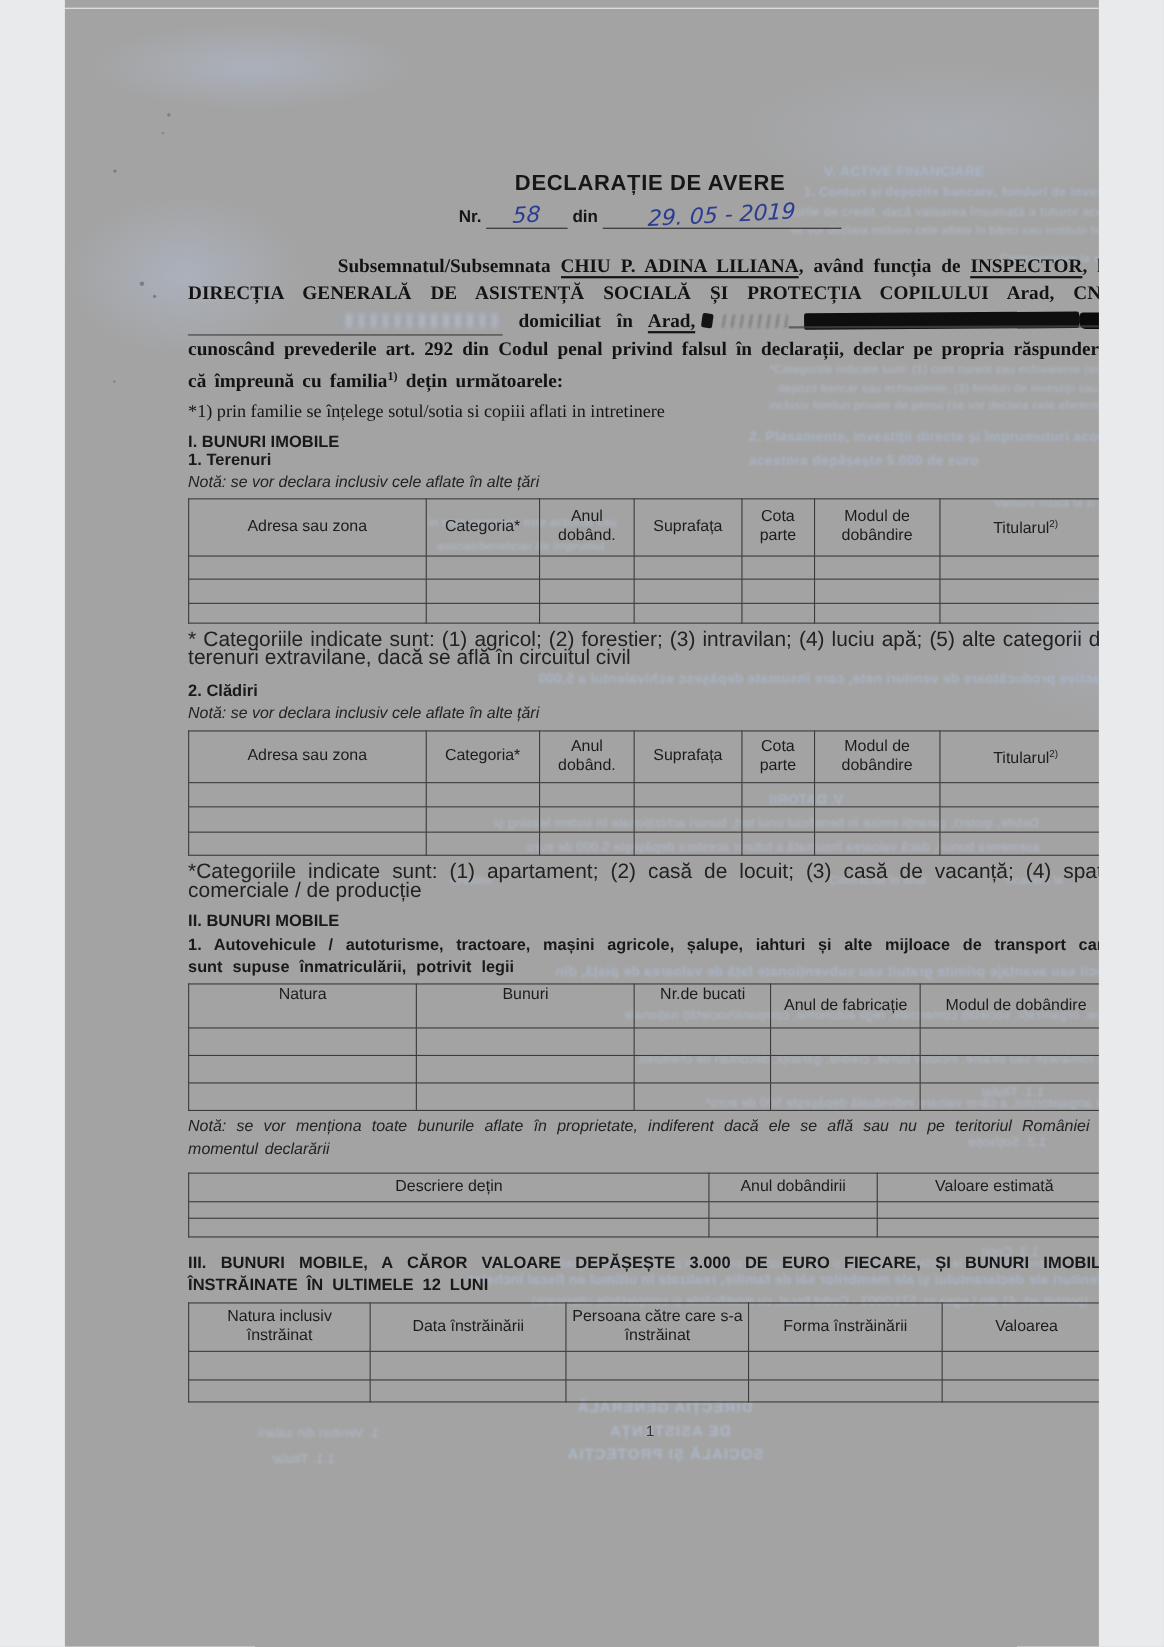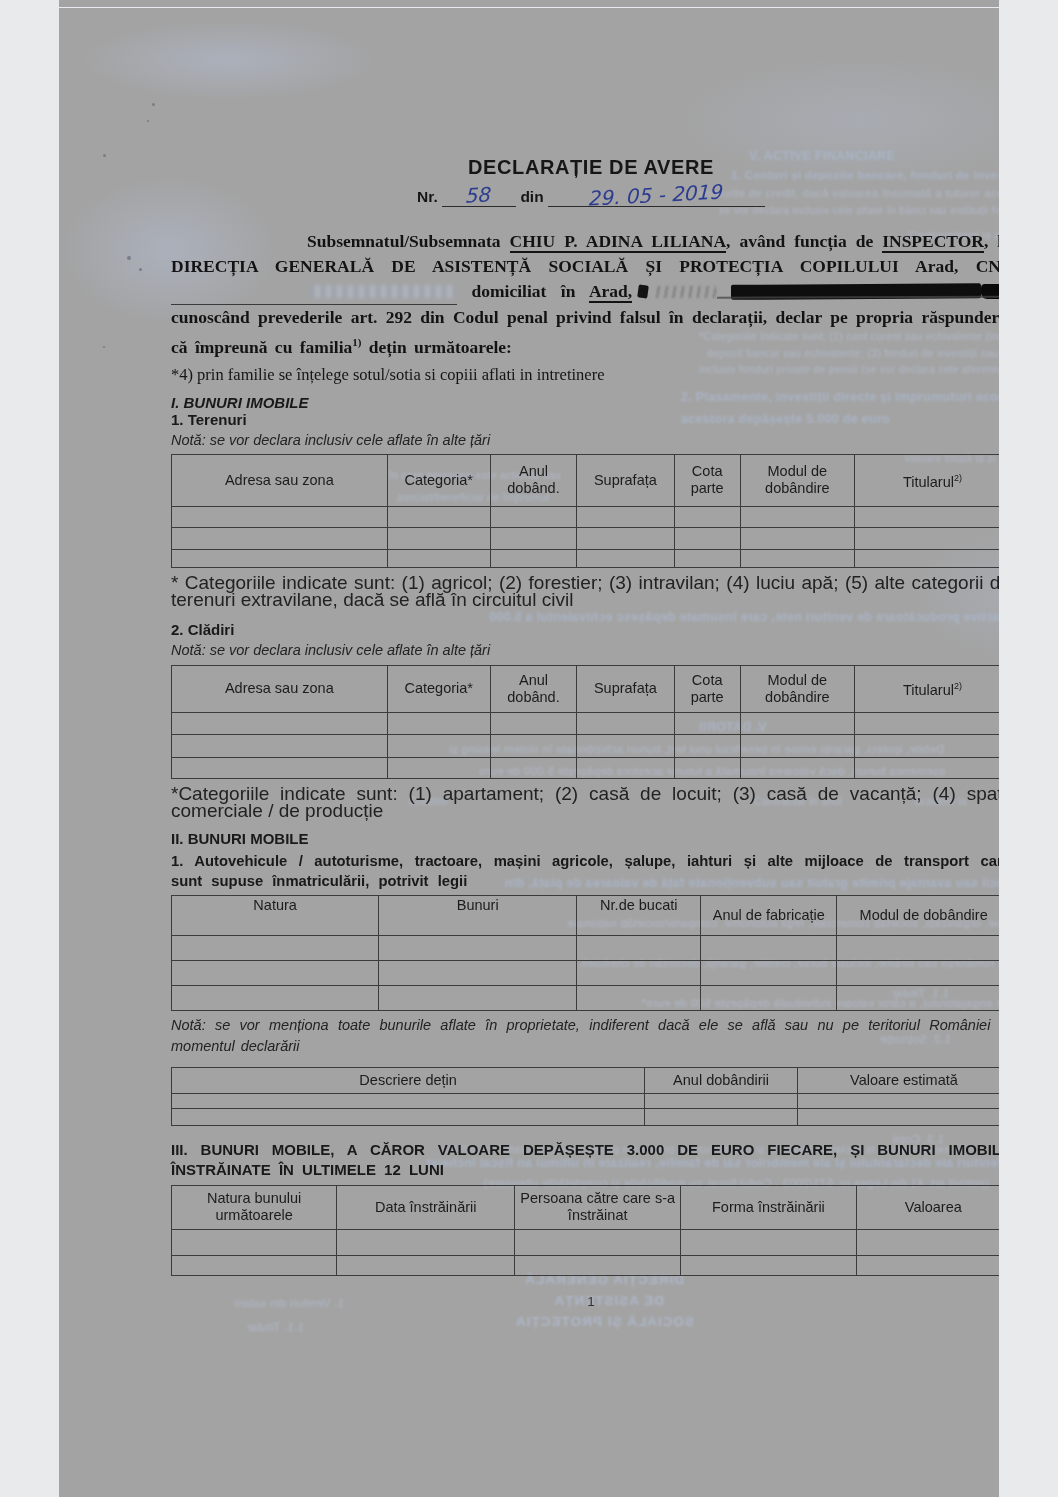--- a/index.html
+++ b/index.html
@@ -42,21 +42,21 @@
         transform:rotate(8deg);margin:0 4px 0 6px;vertical-align:-1px;}
   .ghost{display:inline-block;width:64px;height:12px;vertical-align:-1px;opacity:.5;filter:blur(1px);
          background:repeating-linear-gradient(100deg,transparent 0 6px,#555 6px 8px);}
   .bar{display:inline-block;width:250px;height:15px;background:#0e0e0e;border-radius:2px;
        vertical-align:-2px;transform:rotate(-.4deg);}
   .blob{display:inline-block;width:26px;height:15px;background:#0a0a0a;border-radius:4px 7px 5px 6px;
         vertical-align:-2px;}
   .cnfline{border-bottom:1.7px solid #3a3a3a;padding:0 2px;display:inline-block;}
   .smudge-ink{display:inline-block;width:146px;height:13px;vertical-align:-1px;opacity:.5;filter:blur(2px);
         background:repeating-linear-gradient(90deg,#97a1b3 0 6px,#c4cbd8 6px 11px);}
-  .h1{margin-top:8px;font-weight:700;font-size:15px;line-height:15px;color:#191919;font-style:italic;}
+  .h1{margin-top:8px;font-weight:700;font-size:15px;line-height:15px;color:#191919;}
   .h1b{margin-top:2px;font-weight:700;font-size:15px;line-height:16px;color:#191919;}
   .note{font-style:italic;font-size:14.5px;margin-top:3px;line-height:18px;color:#232323;}
   .fn{font-size:19px;line-height:17px;margin-top:6px;text-align:justify;color:#222;}
   .t{width:100%;border-collapse:collapse;table-layout:fixed;margin-top:5px;}
   .t th,.t td{border:1.4px solid #3b3b3b;}
   .t th{font-size:14.5px;font-weight:400;text-align:center;vertical-align:middle;padding:1px 3px;
         line-height:17px;color:#1c1c1c;background:transparent;}
   .t sup{font-size:9px;}
   tr.h52{height:52px;} tr.h47{height:47px;} tr.h44{height:44px;} tr.h40{height:40px;margin-left:31px;}
   tr.h26{height:26px;} tr.h25{height:25px;} tr.h23{height:23px;}
@@ -132,21 +132,21 @@
       <span>din</span>
       <span class="uline date"><span class="hand">29. 05 - 2019</span></span>
     </div>
 
     <div class="intro">
       <span>Subsemnatul/Subsemnata </span><span class="u">CHIU P. ADINA LILIANA</span><span>, având funcția de </span><span class="u">INSPECTOR</span><span>, la </span><span>DIRECȚIA GENERALĂ DE ASISTENȚĂ SOCIALĂ ȘI PROTECȚIA COPILULUI Arad,</span><span> CNF</span>
       <span class="cnfline"><span class="smudge-ink"></span></span><span> domiciliat în </span><span class="u">Arad,</span><span class="mark"></span><span class="ghost"></span>
       <span class="bar"></span><span class="blob"></span><span>, cunoscând prevederile art. 292 din Codul penal privind falsul în declarații, declar pe propria răspundere, că împreună cu familia</span><sup>1)</sup><span> dețin următoarele:</span>
     </div>
 
-    <div class="intro-fn">*4) prin familie se înțelege sotul/sotia si copiii aflati in intretinere</div>
+    <div class="intro-fn">*1) prin familie se înțelege sotul/sotia si copiii aflati in intretinere</div>
 
     <div class="h1">I. BUNURI IMOBILE</div>
     <div class="h1b">1. Terenuri</div>
     <div class="note">Notă: se vor declara inclusiv cele aflate în alte țări</div>
 
     <table class="t">
       <colgroup>
           <col style="width:25.7%">
           <col style="width:12.3%">
           <col style="width:10.3%">
@@ -335,21 +335,21 @@
     <table class="t" style="margin-top:5px;">
       <colgroup>
           <col style="width:19.7%">
           <col style="width:21.2%">
           <col style="width:19.8%">
           <col style="width:20.9%">
           <col style="width:18.4%">
         </colgroup>
       <thead>
         <tr class="h44">
-          <th>Natura bunului următoarele</th>
+          <th>Natura inclusiv înstrăinat</th>
           <th>Data înstrăinării</th>
           <th>Persoana către care s-a înstrăinat</th>
           <th>Forma înstrăinării</th>
           <th>Valoarea</th>
         </tr>
       </thead>
       <tbody>
         <tr class="h26">
             <td></td>
             <td></td>

